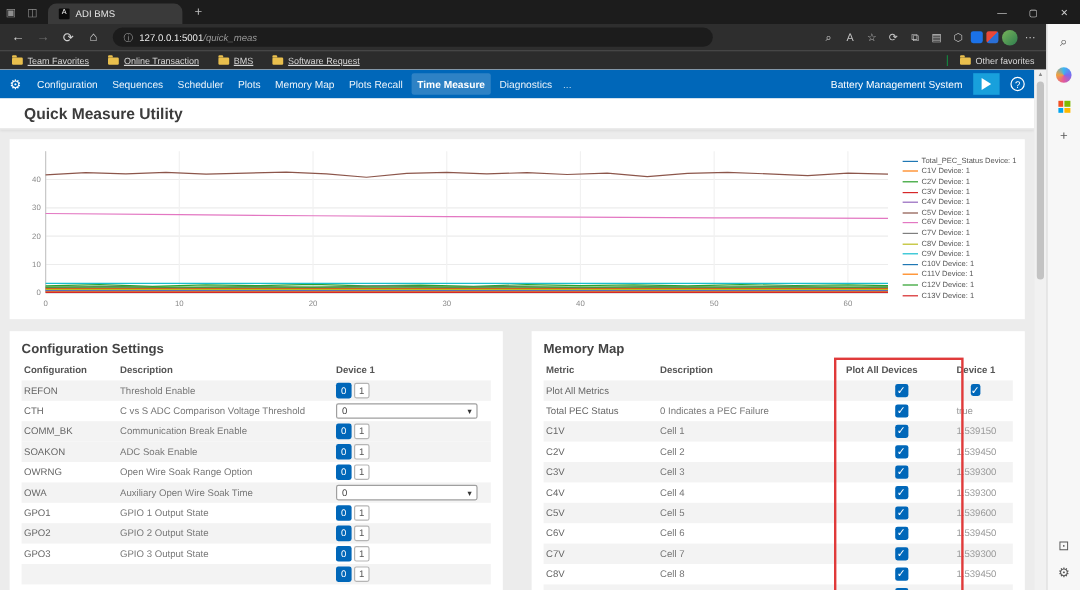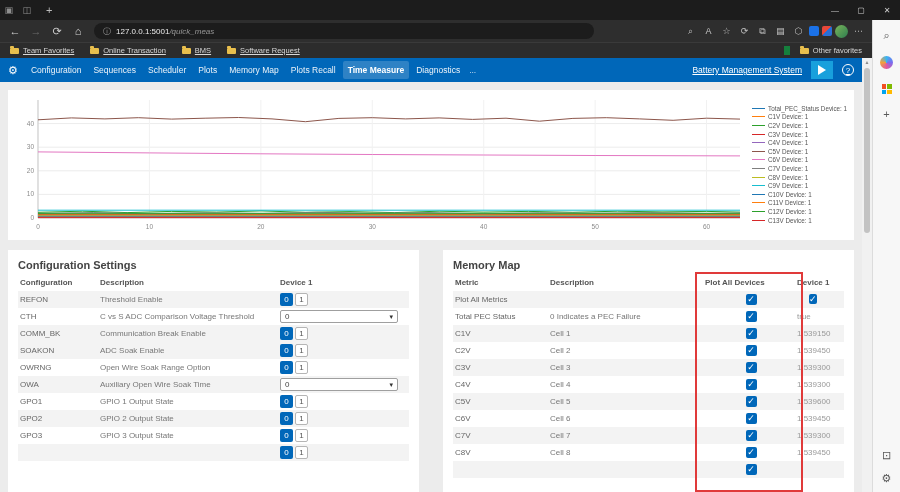--- a/index.html
+++ b/index.html
@@ -26,21 +26,21 @@
   .tool-icon { width:15px; text-align:center; color:#c4c4c4; font-size:9px; }
   .badge-blue { width:10px; height:10px; border-radius:2px; background:#1b72e8; }
   .badge-color { width:10px; height:10px; border-radius:2px; background:linear-gradient(135deg,#e8483a 50%,#2a6fd6 50%); }
   .avatar { width:13px; height:13px; border-radius:50%; background:linear-gradient(135deg,#79b55a,#2e7d4f); }
 
   .favbar { position:absolute; top:42px; left:0; width:872px; height:16px; background:#2c2c2c; border-top:1px solid #3a3a3a; display:flex; align-items:center; padding:0 10px; gap:16px; font-size:7.5px; color:#d8d8d8; }
   .fav-item { display:flex; align-items:center; gap:4px; white-space:nowrap;text-decoration:underline; }
   .folder { width:9px; height:6px; background:#e9bf4d; border-radius:1px; position:relative; flex:0 0 auto; }
   .folder::before { content:""; position:absolute; top:-2px; left:0; width:4px; height:2px; background:#e9bf4d; border-radius:1px 1px 0 0; }
   .fav-spacer { flex:1; }
-  .other-fav { display:flex; align-items:center; gap:4px; border-left:6px solid #15803d; padding-left:10px; }
+  .other-fav { display:flex; align-items:center; gap:4px; border-left:1px solid #15803d; padding-left:10px; }
 
   
   .edge-sidebar { position:absolute; top:20px; right:0; width:28px; height:472px; background:#f7f7f7; border-left:1px solid #dcdcdc; display:flex; flex-direction:column; align-items:center; padding:10px 0 8px; gap:15px; }
   .side-icon { font-size:11px; color:#5a5a5a; line-height:1; }
   .copilot-dot { width:13px; height:13px; border-radius:50%; background:conic-gradient(#39b6f2,#7a6cf0,#e2589e,#f2a03c,#39b6f2); }
   .ms-grid { width:10px; height:10px; display:grid; grid-template:1fr 1fr / 1fr 1fr; gap:1px; }
   .ms-grid i:nth-child(1){background:#f25022;} .ms-grid i:nth-child(2){background:#7fba00;}
   .ms-grid i:nth-child(3){background:#00a4ef;} .ms-grid i:nth-child(4){background:#ffb900;}
   .side-bottom { margin-top:auto; display:flex; flex-direction:column; align-items:center; gap:12px; }
 
@@ -50,21 +50,21 @@
 
   
   .content { position:absolute; top:58px; left:0; width:862px; height:434px; background:#ececec; overflow:hidden; }
 
   .appnav { height:24px; background:#0067b9; display:flex; align-items:center; padding:0 8px; color:#fff; }
   .gear { font-size:11px; margin-right:8px; color:#fff; }
   .nav-item { font-size:8.5px; padding:4px 5px; color:rgba(255,255,255,.92); white-space:nowrap; }
   .nav-item.active { background:rgba(255,255,255,.18); font-weight:bold; border-radius:2px; color:#fff; }
   .nav-more { font-size:8.5px; color:rgba(255,255,255,.75); padding:0 4px; }
   .stop-btn { margin-left:12px; background:#00538e; border:1px solid #fff; border-radius:3px; color:#fff; font-size:8.5px; font-weight:bold; padding:3px 11px; white-space:nowrap; }
-  .nav-right { margin-left:auto; display:flex; align-items:center; gap:9px;text-decoration:underline; }
+  .nav-right { margin-left:auto; display:flex; align-items:center; gap:9px; }
   .brand { font-size:8.5px; white-space:nowrap; }
   .logo-box { width:22px; height:18px; background:#18a0dc; display:flex; align-items:center; justify-content:center; }
   .logo-tri { width:0; height:0; border-left:8px solid #fff; border-top:5px solid transparent; border-bottom:5px solid transparent; }
   .help-circle { width:12px; height:12px; border:1px solid #fff; border-radius:50%; font-size:8px; display:flex; align-items:center; justify-content:center; }
 
   .page-title-bar { height:26px; background:#fff; border-bottom:1px solid #dedede; box-shadow:0 1px 2px rgba(0,0,0,.07); display:flex; align-items:center; padding-left:20px; }
   .page-title { font-size:13px; font-weight:bold; color:#3c3c3c; }
 
   .chart-card { margin:8px; height:150px; background:#fff; display:flex; padding:2px 4px; }
   .chart-wrap { flex:1; }
@@ -94,20 +94,24 @@
   .tinput { width:118px; height:13px; border:1px solid #b5b5b5; border-radius:2px; background:#fff; font-size:8px; padding:0 3px; font-family:"Liberation Sans",sans-serif; }
   .checkbox { width:11px; height:11px; background:#0067b9; border-radius:2px; color:#fff; font-size:9px; line-height:11px; text-align:center; }
   .red-box { position:absolute; left:252px; width:108px; top:22px; bottom:2px; border:2px solid #e03a3a; pointer-events:none; }
 </style>
 </head>
 <body>
 
 <div class="titlebar">
   <span class="tb-icon">▣</span>
   <span class="tb-icon">◫</span>
+  <div class="tab">
+    <span class="favicon">A</span>
+    <span class="tab-title">ADI BMS</span>
+  </div>
   <span class="newtab">+</span>
   <div class="win-controls">
     <span class="win-btn">—</span>
     <span class="win-btn">▢</span>
     <span class="win-btn">✕</span>
   </div>
 </div>
 
 <div class="toolbar">
   <span class="nav-btn">←</span>
@@ -176,20 +180,23 @@
     <span class="nav-more">...</span>
     <div class="nav-right">
       <span class="brand">Battery Management System</span>
       <span class="logo-box">
           <span class="logo-tri"></span>
         </span>
       <span class="help-circle">?</span>
     </div>
   </div>
 
+  <div class="page-title-bar">
+    <span class="page-title">Quick Measure Utility</span>
+  </div>
 
   <div class="chart-card">
     <div class="chart-wrap" id="chart-wrap"><svg width="740" height="144">
           <line x1="26" y1="126" x2="728" y2="126" stroke="#c9c9c9" stroke-width="1"></line>
           <text x="22" y="128" font-size="6.5" fill="#8a8a8a" font-family="Liberation Sans, sans-serif" text-anchor="end">0</text>
           <line x1="26" y1="102.4" x2="728" y2="102.4" stroke="#ececec" stroke-width="1"></line>
           <text x="22" y="104.4" font-size="6.5" fill="#8a8a8a" font-family="Liberation Sans, sans-serif" text-anchor="end">10</text>
           <line x1="26" y1="78.8" x2="728" y2="78.8" stroke="#ececec" stroke-width="1"></line>
           <text x="22" y="80.8" font-size="6.5" fill="#8a8a8a" font-family="Liberation Sans, sans-serif" text-anchor="end">20</text>
           <line x1="26" y1="55.2" x2="728" y2="55.2" stroke="#ececec" stroke-width="1"></line>

